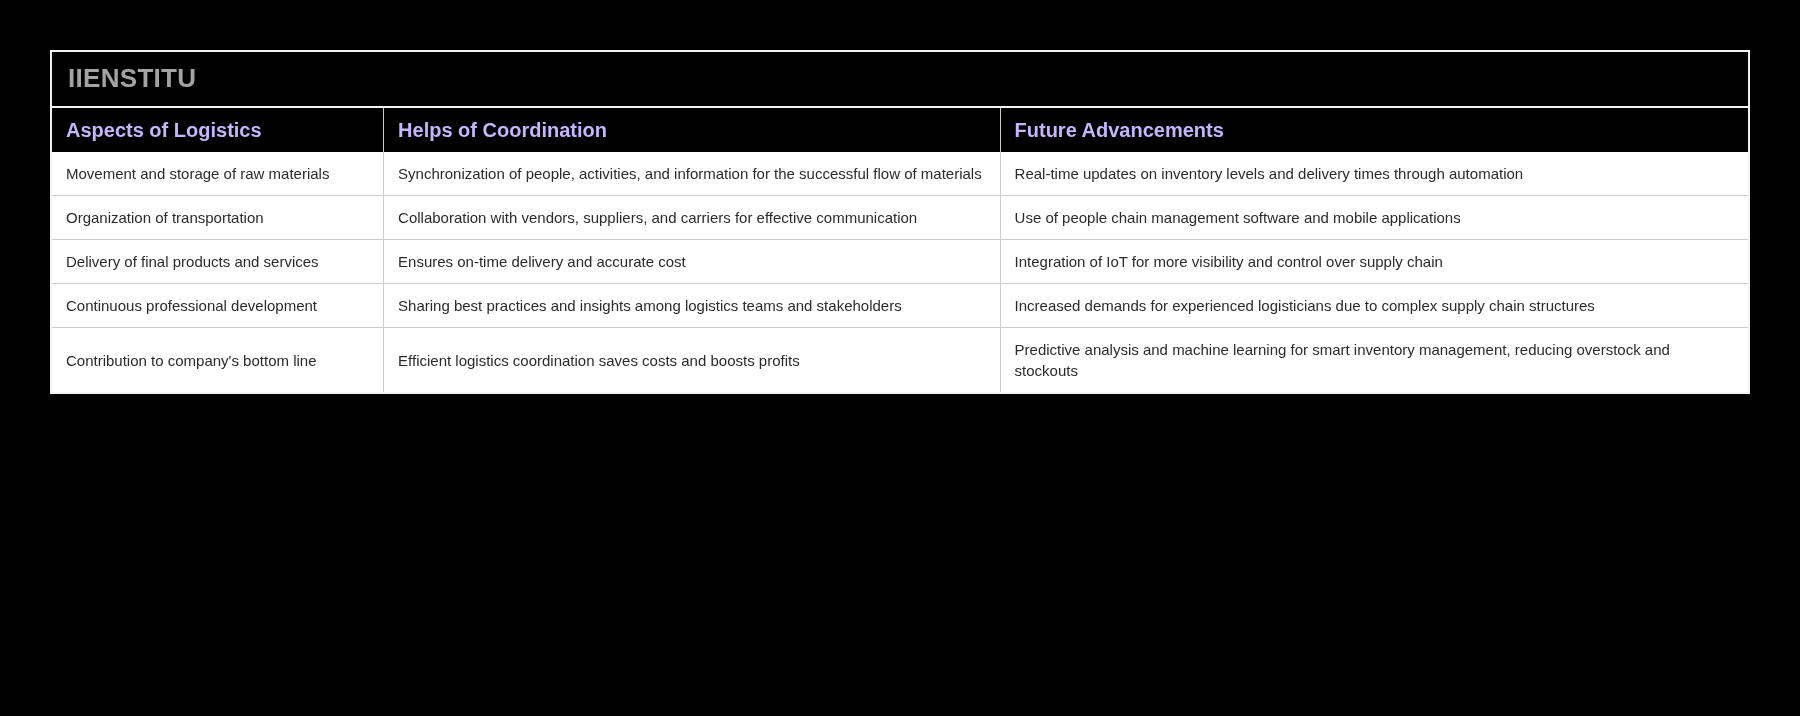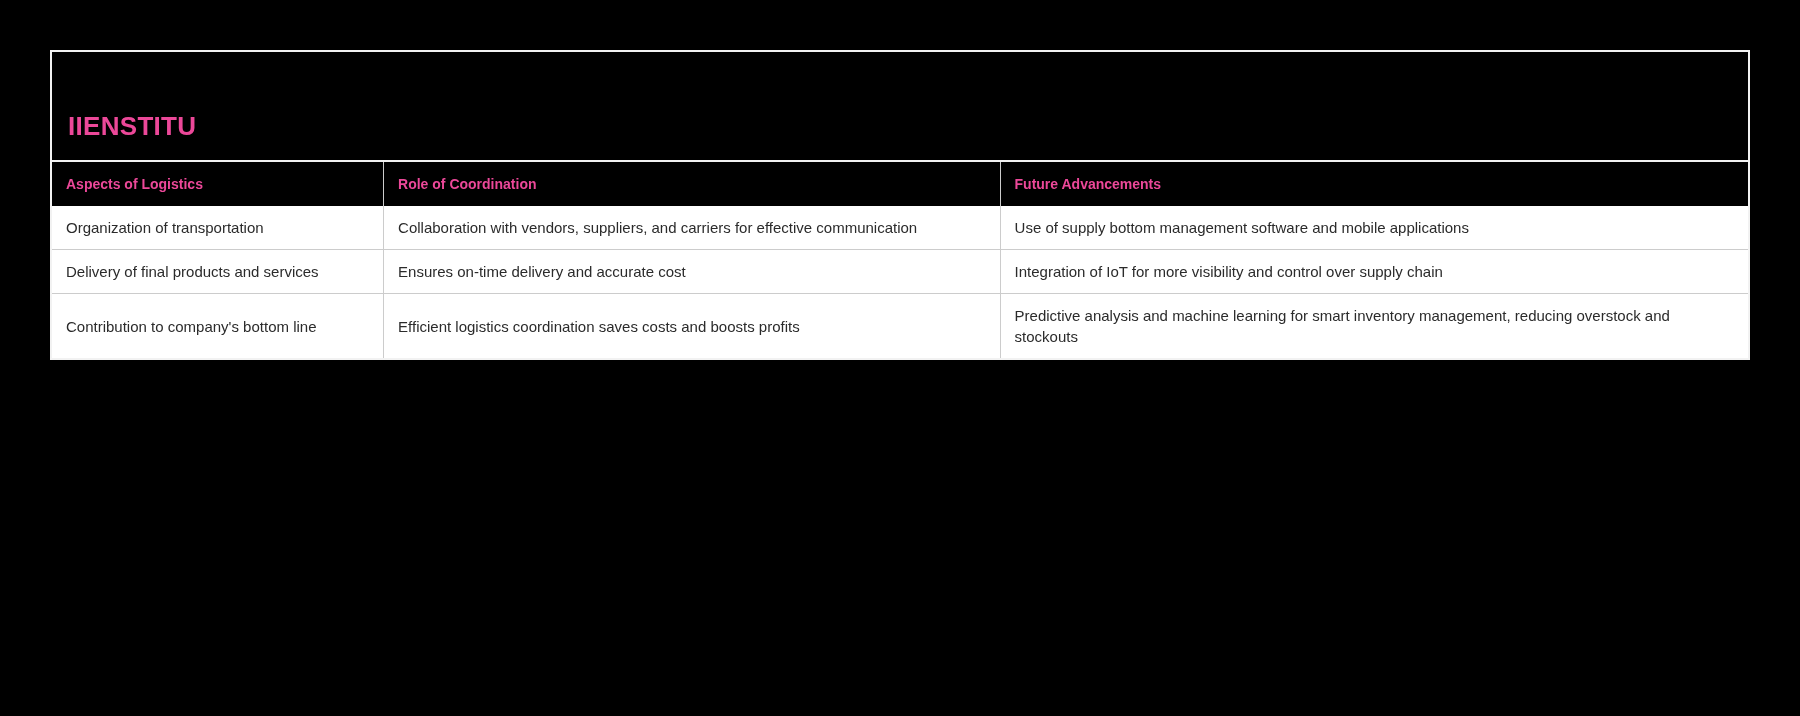--- a/index.html
+++ b/index.html
@@ -18,42 +18,41 @@
     position: absolute;
     left: 50px;
     top: 50px;
     width: 1700px;
     box-sizing: border-box;
     border: 2px solid #f2f2f2;
     background: #000000;
   }
   .title-bar {
     background: #000000;
-    color: #ec4899;
+    color: #a3a3a3;
     font-size: 26px;
     font-weight: 700;
     line-height: 30px;
-    padding: 11px 16px 19px 16px;
+    padding: 11px 16px 13px 16px;
     border-bottom: 2px solid #f2f2f2;
     letter-spacing: 0.3px;
-    margin-top: 48px;
   }
   table.logistics {
     width: 100%;
     border-collapse: collapse;
     table-layout: fixed;
     background: #ffffff;
   }
   col.c0 { width: 19.55%; }
   col.c1 { width: 36.35%; }
   col.c2 { width: 44.10%; }
   table.logistics th {
     background: #000000;
-    color: #ec4899;
-    font-size: 14px;
+    color: #c4b5fd;
+    font-size: 20px;
     font-weight: 700;
     text-align: left;
     padding: 13px 14px 12px 14px;
     line-height: 19px;
     vertical-align: middle;
   }
   table.logistics td {
     font-size: 15px;
     color: #2b2b2b;
     line-height: 21px;
@@ -76,34 +75,44 @@
   <div class="title-bar">IIENSTITU</div>
   <table class="logistics">
     <colgroup>
       <col class="c0">
         <col class="c1">
         <col class="c2">
     </colgroup>
     <thead>
       <tr id="header-row">
           <th>Aspects of Logistics</th>
-          <th>Role of Coordination</th>
+          <th>Helps of Coordination</th>
           <th>Future Advancements</th>
         </tr>
     </thead>
     <tbody id="table-body">
         <tr>
+          <td>Movement and storage of raw materials</td>
+          <td>Synchronization of people, activities, and information for the successful flow of materials</td>
+          <td>Real-time updates on inventory levels and delivery times through automation</td>
+        </tr>
+        <tr>
           <td>Organization of transportation</td>
           <td>Collaboration with vendors, suppliers, and carriers for effective communication</td>
-          <td>Use of supply bottom management software and mobile applications</td>
+          <td>Use of people chain management software and mobile applications</td>
         </tr>
         <tr>
           <td>Delivery of final products and services</td>
           <td>Ensures on-time delivery and accurate cost</td>
           <td>Integration of IoT for more visibility and control over supply chain</td>
+        </tr>
+        <tr>
+          <td>Continuous professional development</td>
+          <td>Sharing best practices and insights among logistics teams and stakeholders</td>
+          <td>Increased demands for experienced logisticians due to complex supply chain structures</td>
         </tr>
         <tr>
           <td>Contribution to company's bottom line</td>
           <td>Efficient logistics coordination saves costs and boosts profits</td>
           <td>Predictive analysis and machine learning for smart inventory management, reducing overstock and stockouts</td>
         </tr>
       </tbody>
   </table>
 </div>
 

